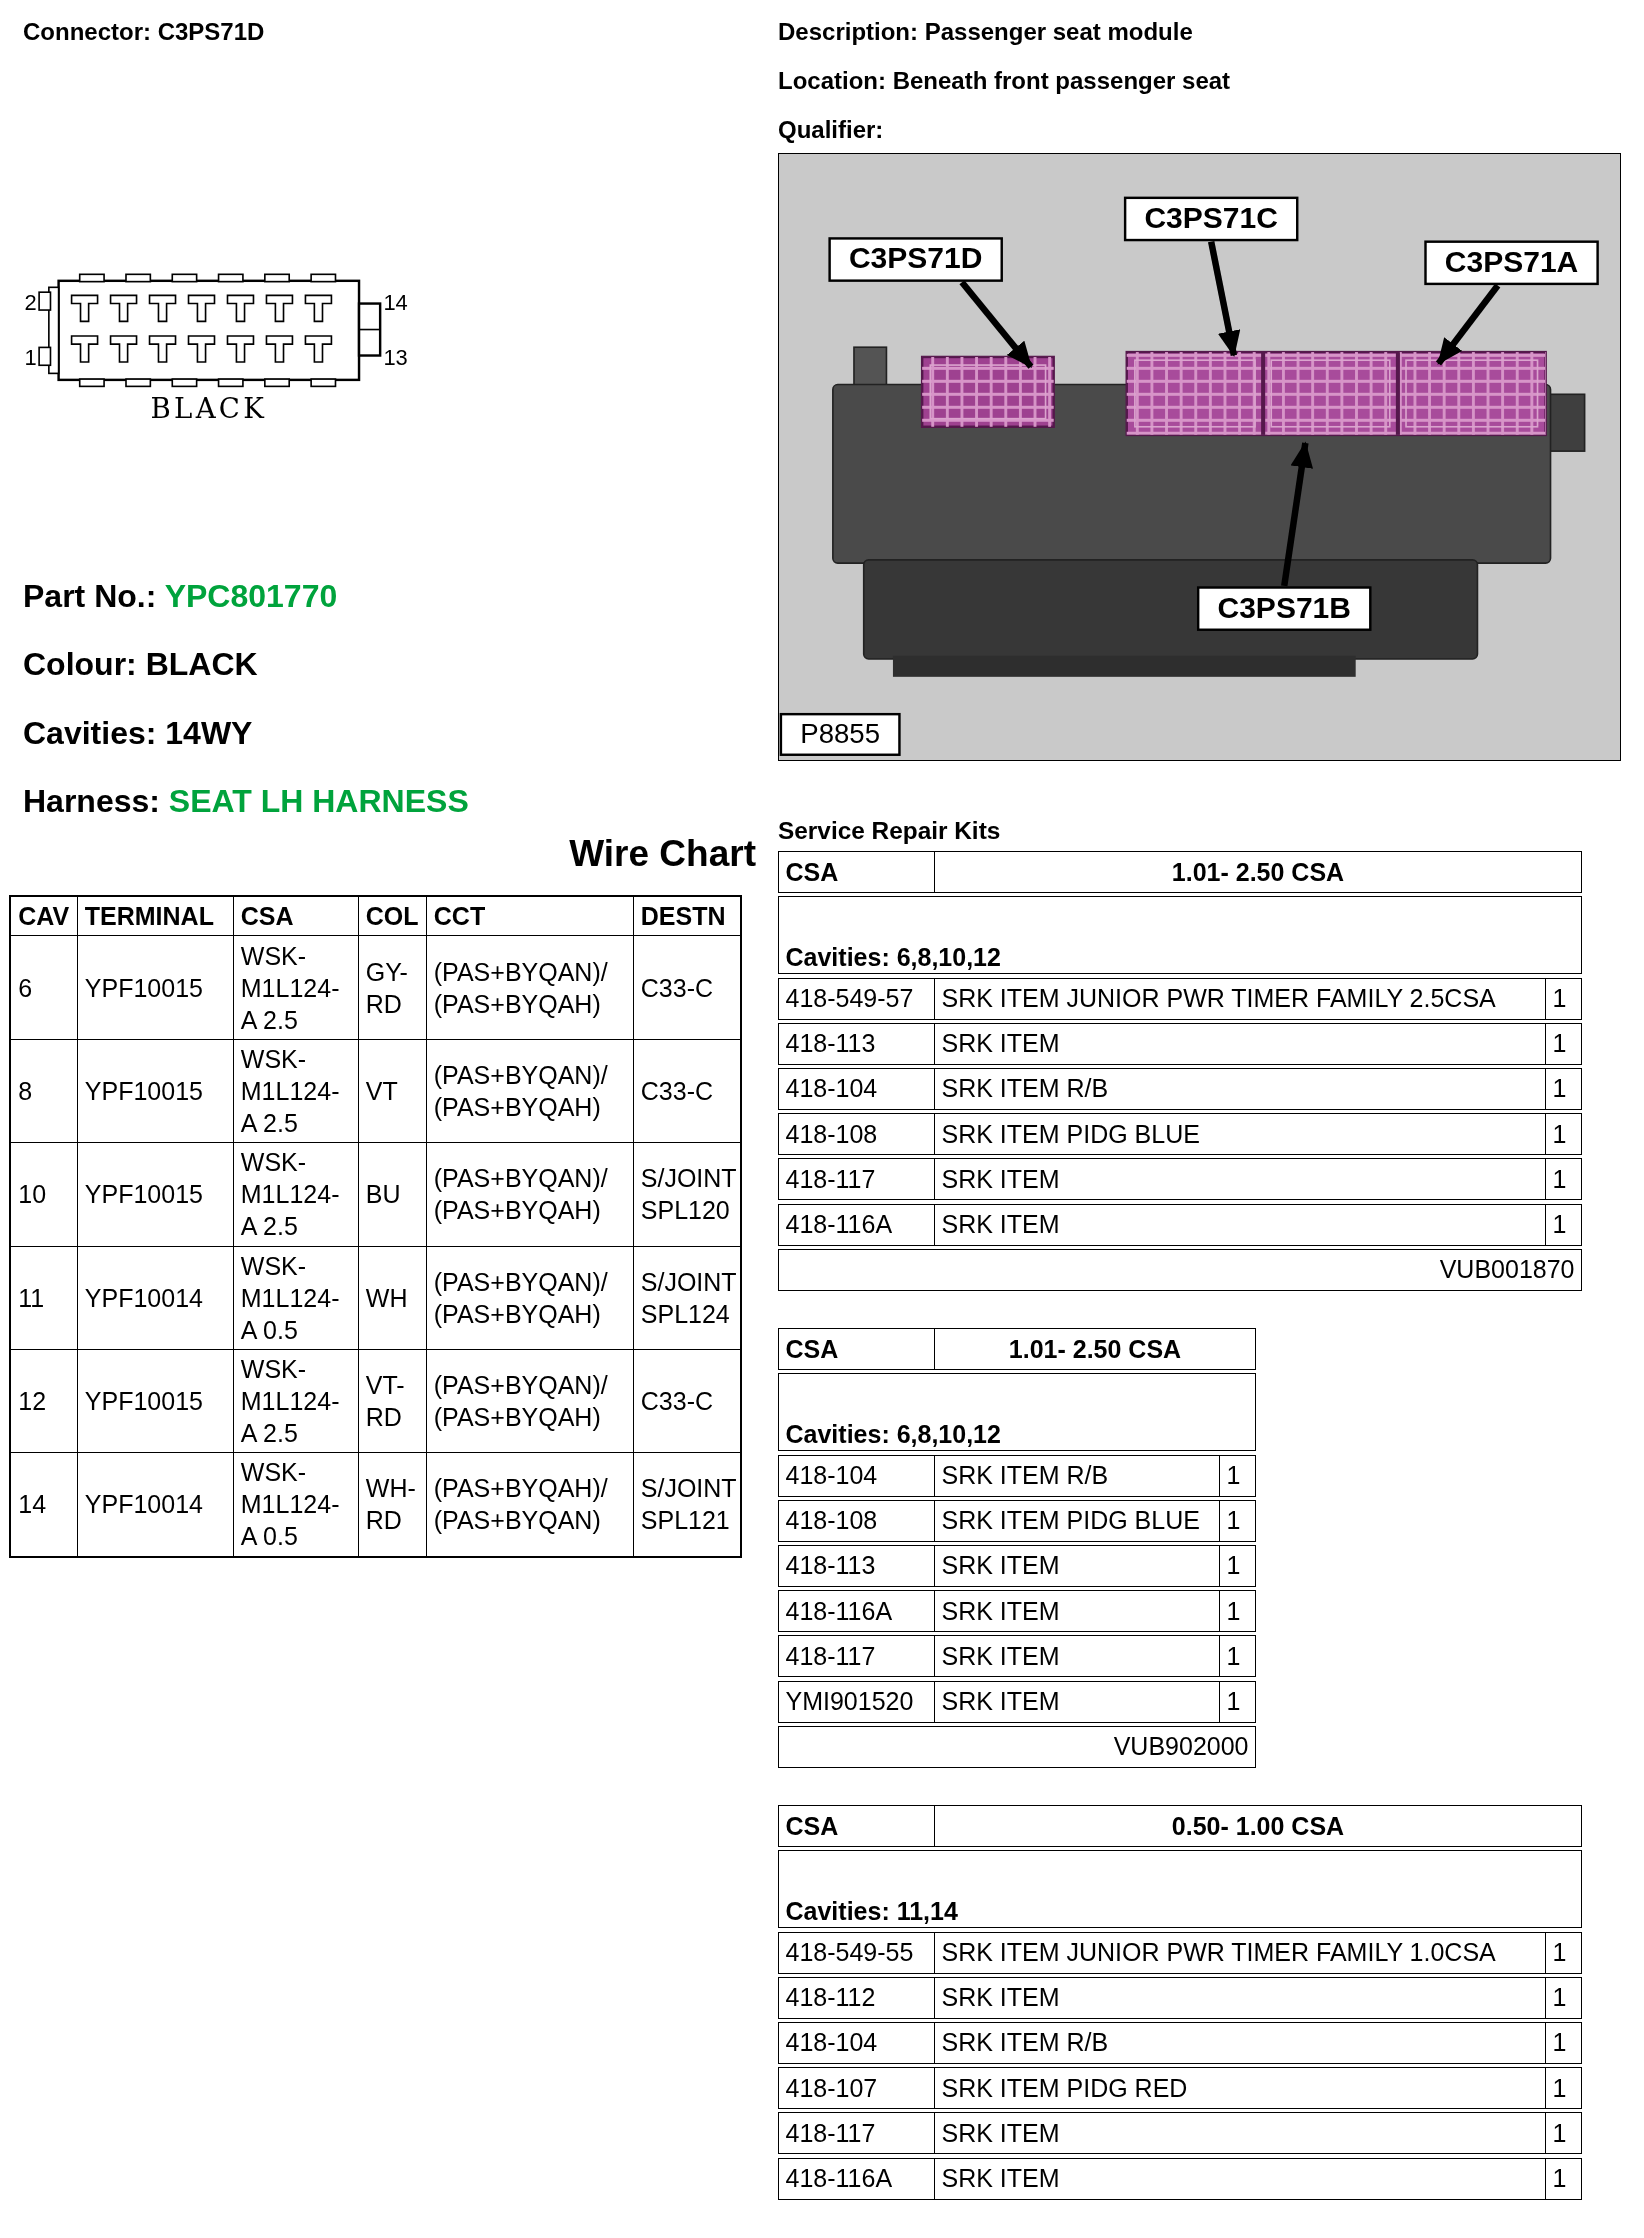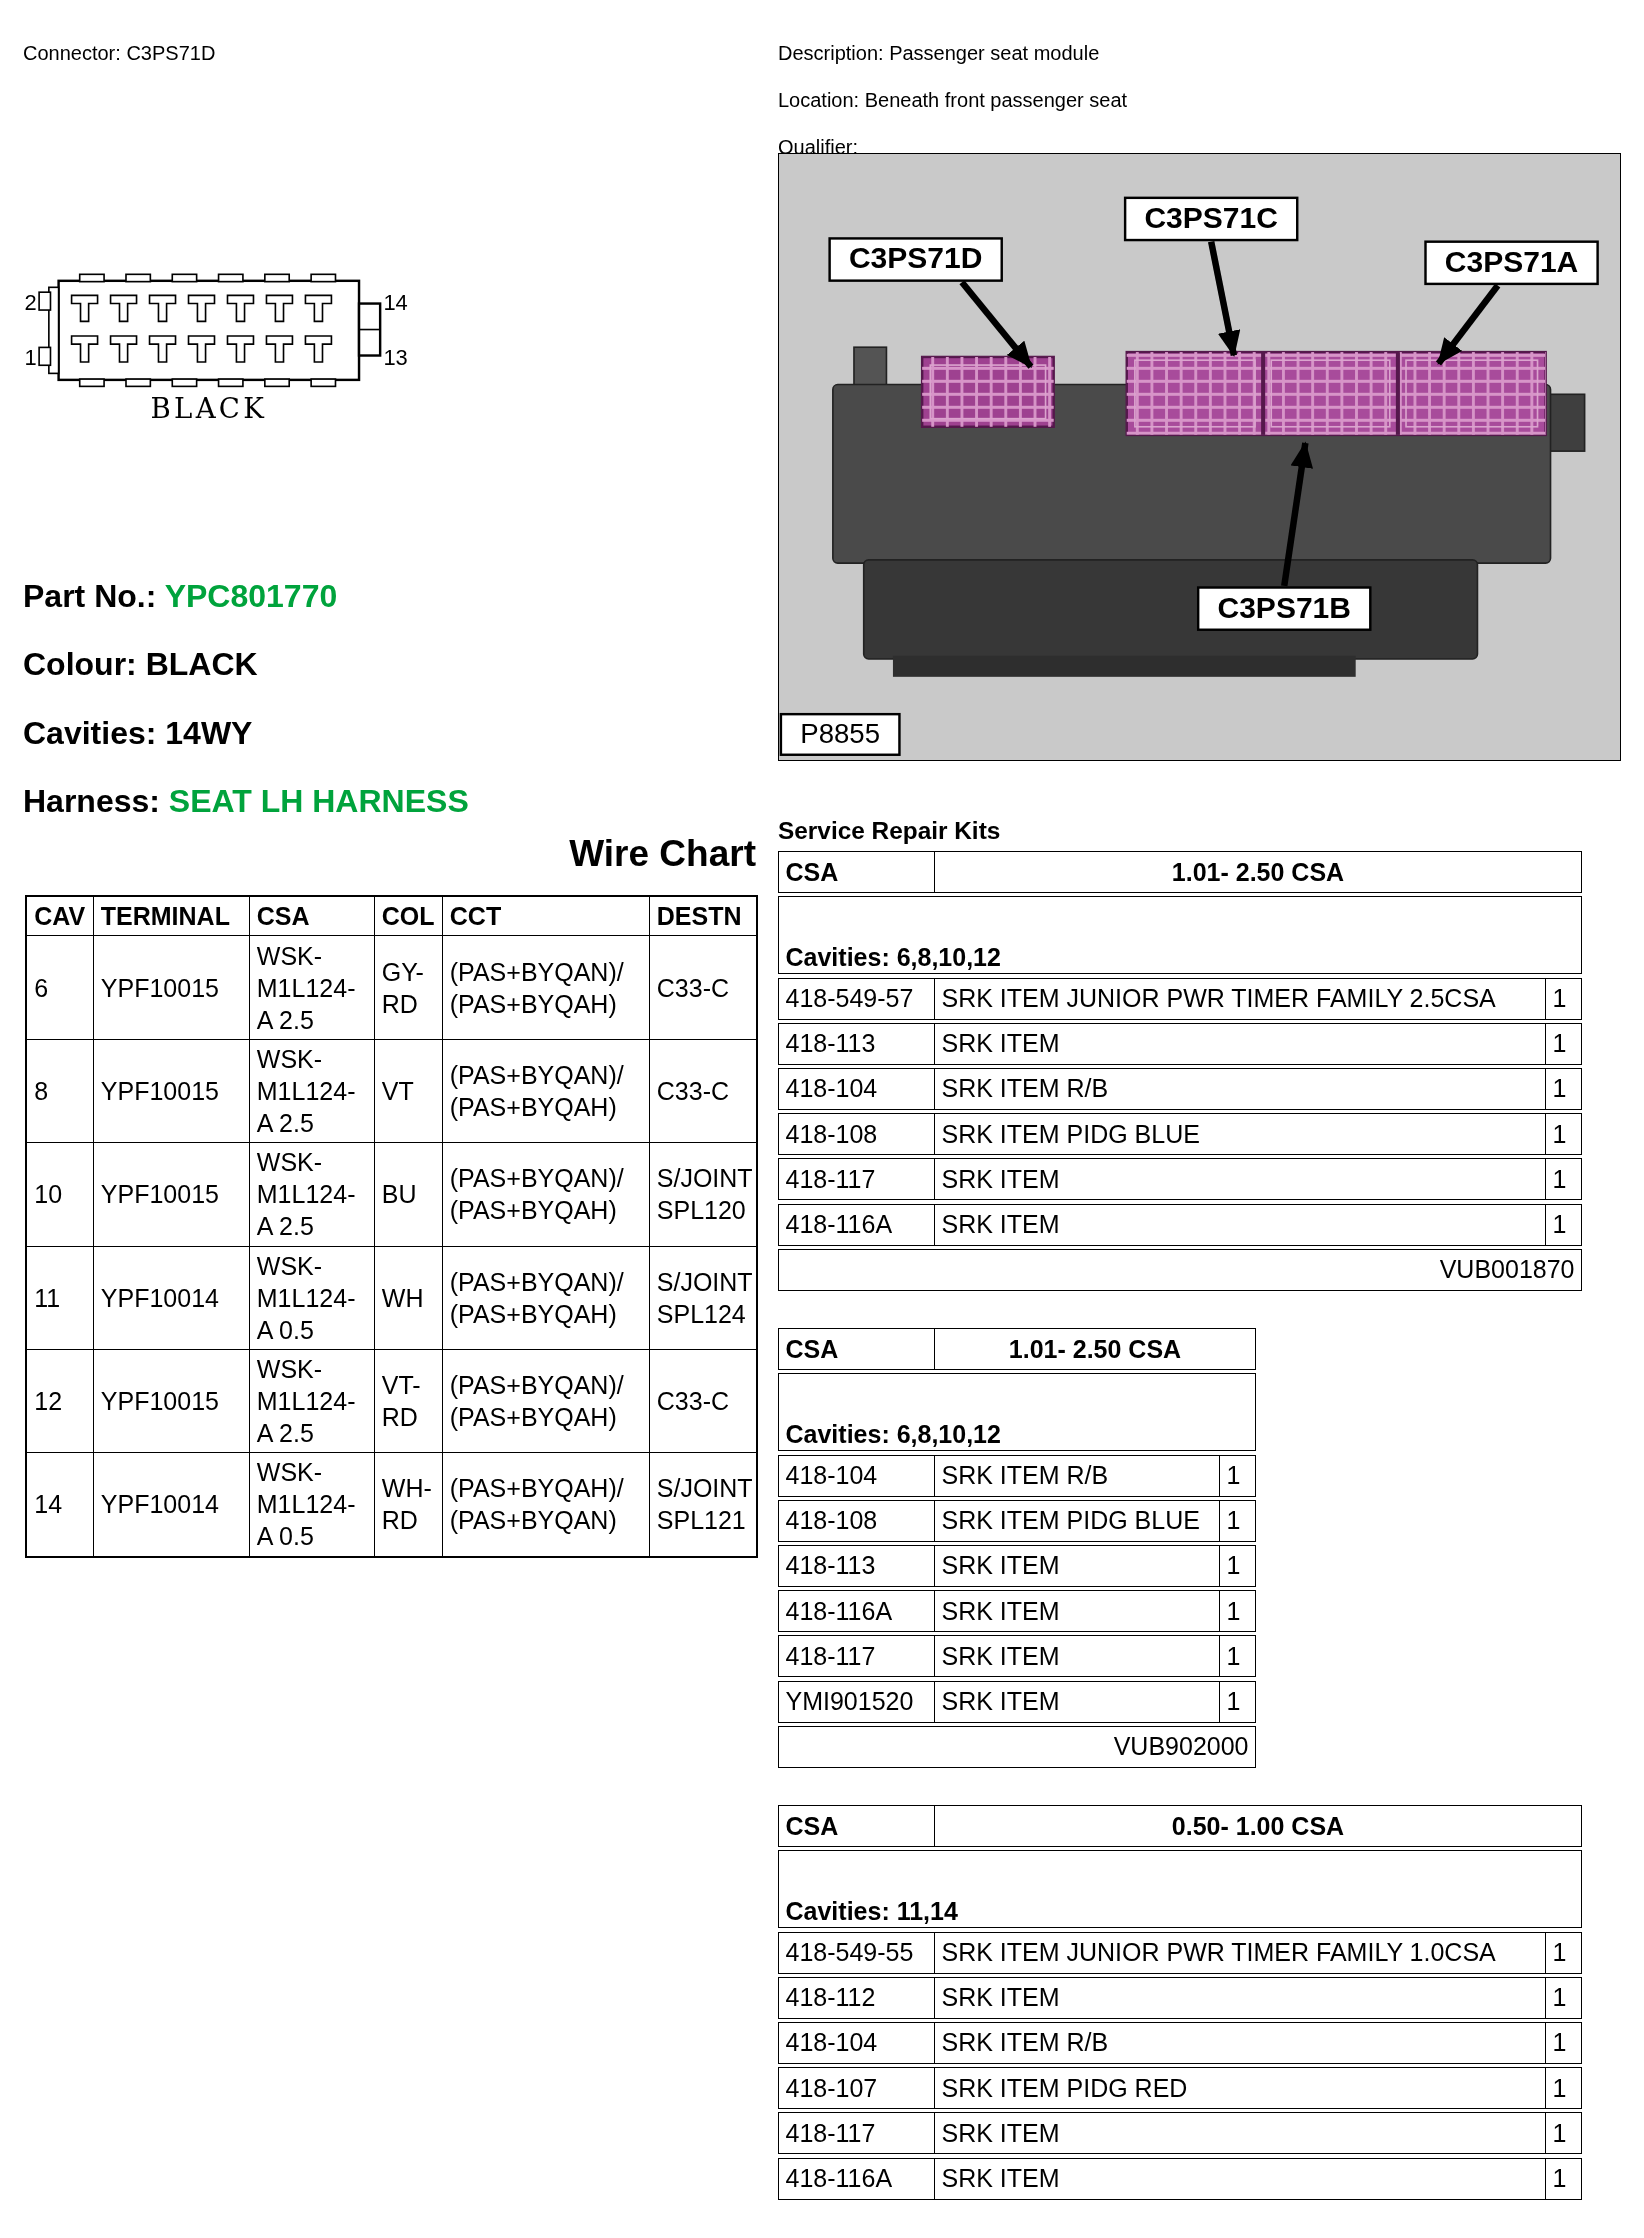--- a/index.html
+++ b/index.html
@@ -2,21 +2,21 @@
 <html style="font-size:13px"><head>
 <meta charset="utf-8">
 <style>
   * { box-sizing: border-box; margin: 0; padding: 0; }
   body {
     width: 1644px; height: 2239px; position: relative;
     background: #ffffff; color: #000;
     font-family: "Liberation Sans", sans-serif;
   }
   .abs { position: absolute; }
-  .hline { font-size: 20px; font-weight: normal; line-height: 1.2; margin-bottom: 20.3px; white-space: nowrap; margin-top: 23px; }
+  .hline { font-size: 24px; font-weight: bold; line-height: 1.2; margin-bottom: 20.3px; white-space: nowrap; }
   .info-line { font-size: 32px; font-weight: bold; line-height: 1.2; margin-bottom: 30px; white-space: nowrap; }
   .green { color: #00a33c; }
   .section-title { font-size: 24.4px; font-weight: bold; }
   .wire-title { font-size: 37px; font-weight: bold; text-align: right; }
 
   table.wire { border-collapse: collapse; border: 2.4px solid #000; font-size: 25px; table-layout: fixed; }
   table.wire th, table.wire td {
     border: 1.6px solid #000; padding: 3.2px 7.3px; text-align: left;
     vertical-align: middle; line-height: 1.28; overflow: hidden;
   }
@@ -174,21 +174,21 @@
 
     <g>
       <rect x="2" y="690" width="146" height="50" fill="#fff" stroke="#000" stroke-width="3"></rect>
       <text x="75" y="726" text-anchor="middle" font-size="34">P8855</text>
     </g>
   </svg>
 </div>
 
 <div class="abs wire-title" style="left:25px; top:833px; width:731px;">Wire Chart</div>
 
-<table class="wire abs" style="left:25px; top:895px; width:731px;">
+<table class="wire abs" style="left:9px; top:895px; width:731px;">
   <colgroup>
     <col style="width:67px">
       <col style="width:156px">
       <col style="width:125px">
     <col style="width:68px">
       <col style="width:207px">
       <col style="width:108px">
   </colgroup>
   <tbody>
       <tr>

